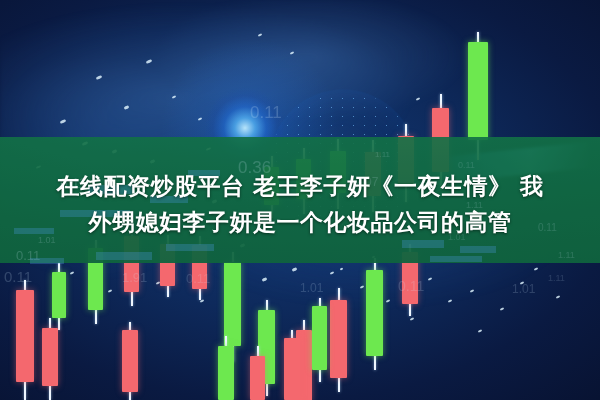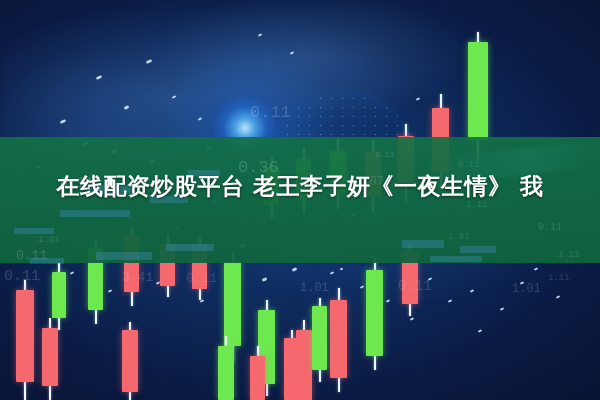--- a/index.html
+++ b/index.html
@@ -131,21 +131,21 @@
     position: absolute;
     left: 0; right: 0;
     top: 137px;
     height: 126px;
     background: rgba(23,130,80,0.30);
   }
   
   .num {
     position: absolute;
     color: rgba(215,240,255,0.38);
-    font-family: Liberation Mono, monospace;
+    font-family: Liberation Sans, sans-serif;
     white-space: nowrap;
     pointer-events: none;
   }
   .bar {
     position: absolute;
     background: rgba(70,150,210,0.32);
     pointer-events: none;
   }
 
   
@@ -337,21 +337,21 @@
 
   <div id="numbers">
       <div class="num" style="left: 250px; top: 103px; font-size: 17px; opacity: 0.55;">0.11</div>
       <div class="num" style="left: 238px; top: 158px; font-size: 17px; opacity: 0.5;">0.36</div>
       <div class="num" style="left: 375px; top: 150px; font-size: 8px; opacity: 0.45;">1.11</div>
       <div class="num" style="left: 355px; top: 175px; font-size: 12px; opacity: 0.4;">2.07</div>
       <div class="num" style="left: 60px; top: 175px; font-size: 14px; opacity: 0.5;">0.11</div>
       <div class="num" style="left: 38px; top: 235px; font-size: 9px; opacity: 0.45;">1.01</div>
       <div class="num" style="left: 16px; top: 248px; font-size: 13px; opacity: 0.5;">0.11</div>
       <div class="num" style="left: 4px; top: 268px; font-size: 15px; opacity: 0.5;">0.11</div>
-      <div class="num" style="left: 122px; top: 270px; font-size: 13px; opacity: 0.45;">3.41</div>
+      <div class="num" style="left: 122px; top: 270px; font-size: 13px; opacity: 0.45;">1.91</div>
       <div class="num" style="left: 186px; top: 271px; font-size: 13px; opacity: 0.4;">0.11</div>
       <div class="num" style="left: 300px; top: 281px; font-size: 12px; opacity: 0.45;">1.01</div>
       <div class="num" style="left: 398px; top: 278px; font-size: 14px; opacity: 0.45;">0.11</div>
       <div class="num" style="left: 466px; top: 200px; font-size: 9px; opacity: 0.4;">1.11</div>
       <div class="num" style="left: 538px; top: 222px; font-size: 10px; opacity: 0.4;">0.11</div>
       <div class="num" style="left: 558px; top: 250px; font-size: 9px; opacity: 0.4;">1.11</div>
       <div class="num" style="left: 512px; top: 282px; font-size: 12px; opacity: 0.45;">1.01</div>
       <div class="num" style="left: 548px; top: 273px; font-size: 9px; opacity: 0.4;">1.11</div>
       <div class="num" style="left: 458px; top: 160px; font-size: 9px; opacity: 0.35;">0.11</div>
       <div class="num" style="left: 448px; top: 232px; font-size: 9px; opacity: 0.35;">1.01</div>
@@ -365,15 +365,16 @@
       <div class="bar" style="left: 166px; top: 244px; width: 48px; height: 7px;"></div>
       <div class="bar" style="left: 30px; top: 258px; width: 34px; height: 6px;"></div>
       <div class="bar" style="left: 402px; top: 240px; width: 42px; height: 8px;"></div>
       <div class="bar" style="left: 460px; top: 246px; width: 36px; height: 7px;"></div>
       <div class="bar" style="left: 430px; top: 256px; width: 52px; height: 6px;"></div>
       <div class="bar" style="left: 188px; top: 170px; width: 32px; height: 6px;"></div>
     </div>
 
   <div id="headline">
     <span class="line">在线配资炒股平台 老王李子妍《一夜生情》 我</span>
+    <span class="line">外甥媳妇李子妍是一个化妆品公司的高管</span>
   </div>
 
 </div>
 
 </body></html>

